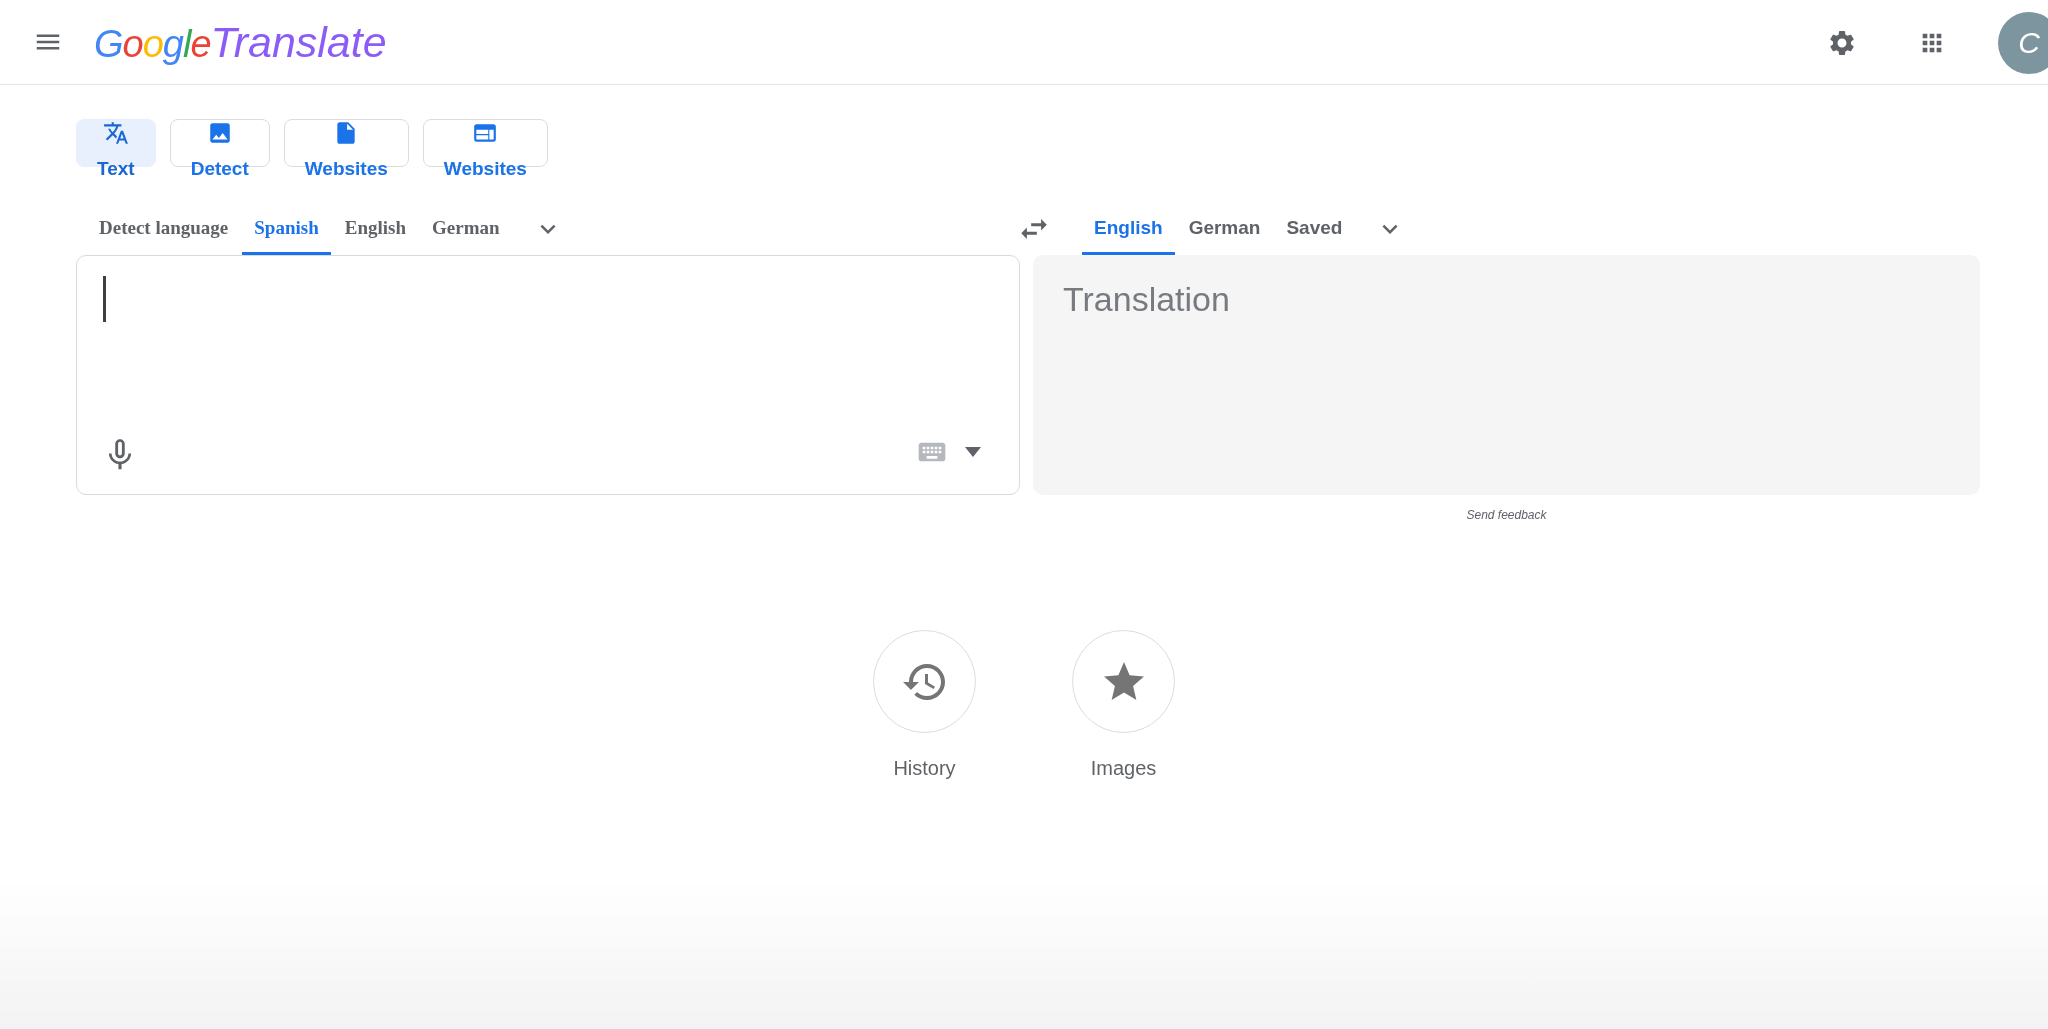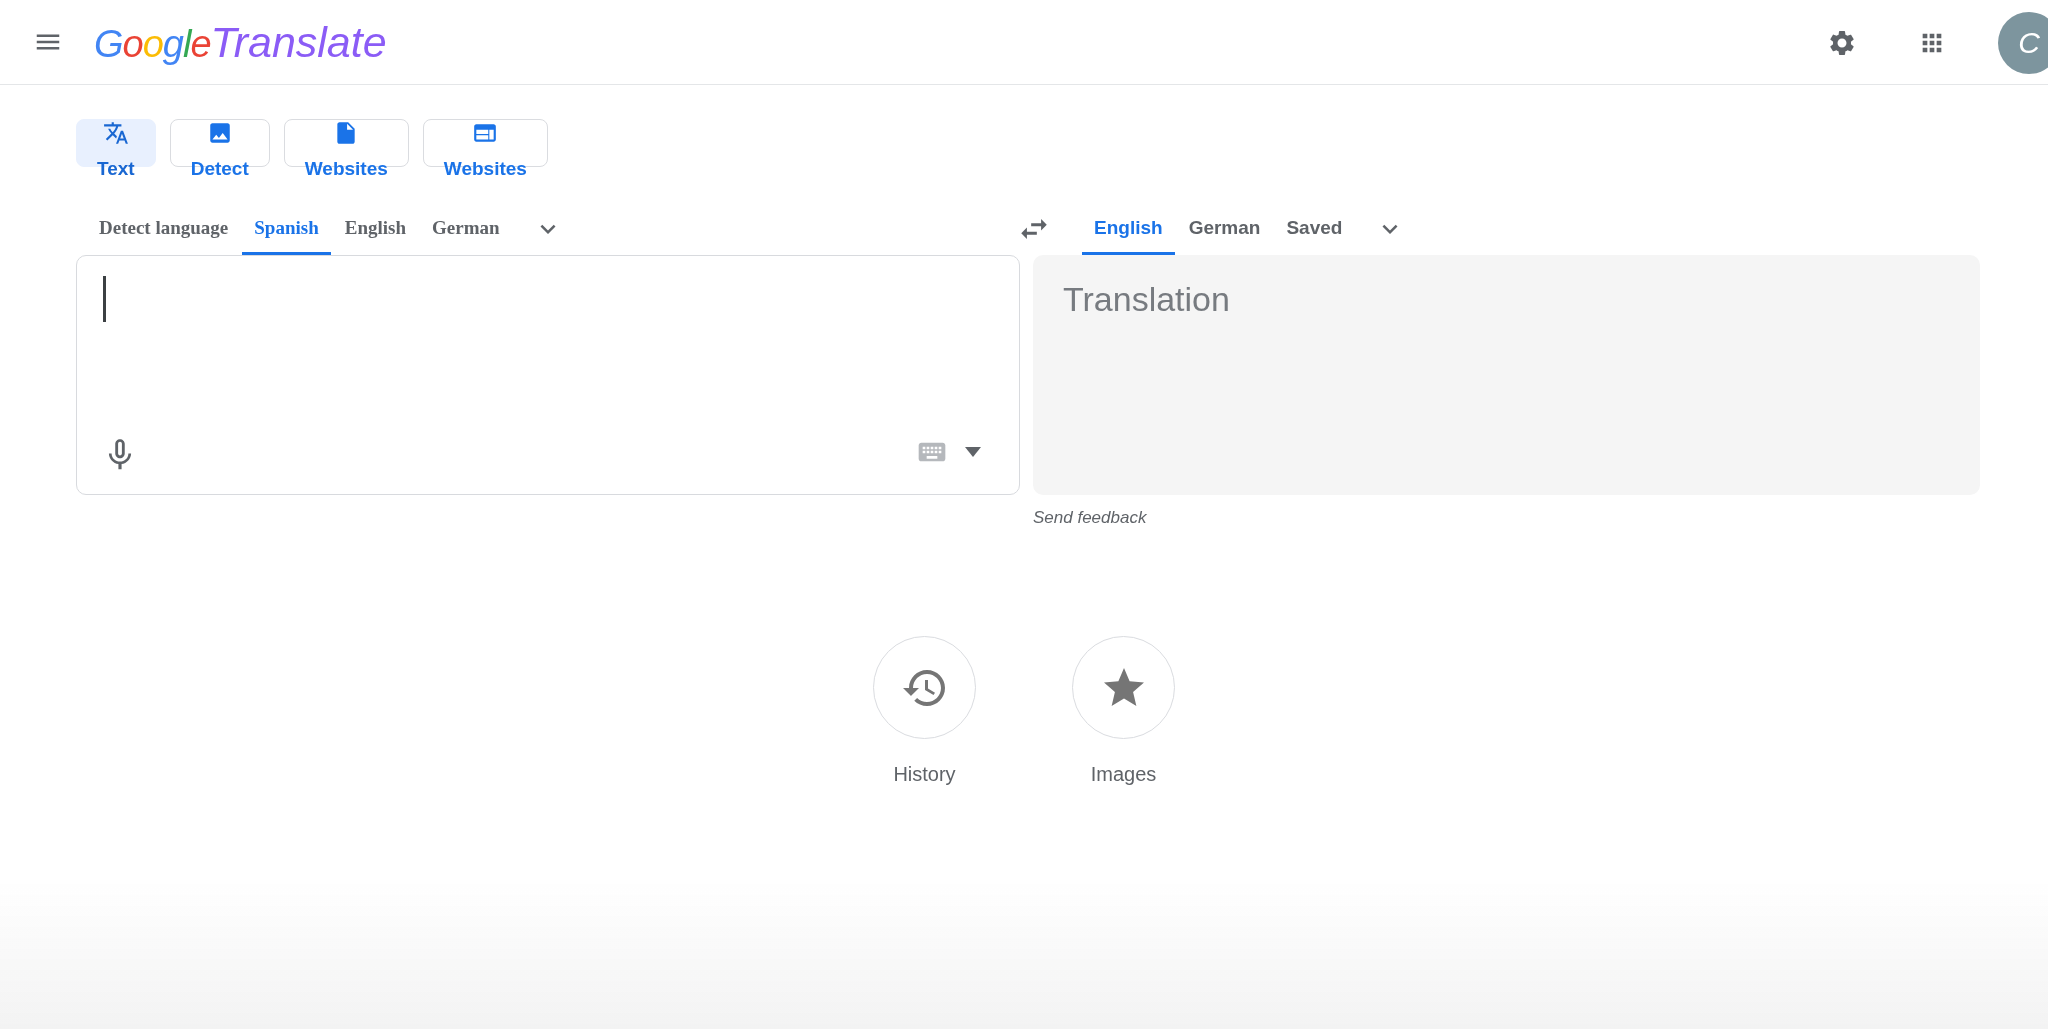--- a/index.html
+++ b/index.html
@@ -50,21 +50,21 @@
     animation:blink 1.2s step-end infinite; }
   @keyframes blink { 50% { opacity:0; } }
   .mic { position:absolute; left:24px; bottom:20px; cursor:pointer; }
   .kbd-group { position:absolute; right:38px; bottom:26px; display:flex; align-items:center;
     gap:17px; cursor:pointer; }
   .kbd-caret { width:0; height:0; border-left:8px solid transparent;
     border-right:8px solid transparent; border-top:10px solid #5f6368; }
   .placeholder { padding:25px 30px; font-size:34px; color:#777b80; }
 
   .feedback-row { margin-top:13px; }
-  .feedback { display:block; text-align:left; font-size:17px; font-style:italic;
+  .feedback { display:block; text-align:center; font-size:12px; font-style:italic;
     color:#5f6368; cursor:pointer; }
 
   
   .actions { display:flex; justify-content:center; gap:96px; margin-top:108px;text-align:center; }
   .action { display:flex; flex-direction:column; align-items:center; }
   .action-circle { width:103px; height:103px; border-radius:50%; background:#fff;
     border:1px solid #dadce0; display:flex; align-items:center; justify-content:center;
     cursor:pointer; }
   .action-label { margin-top:24px; font-size:20px; color:#5f6368; }
 

